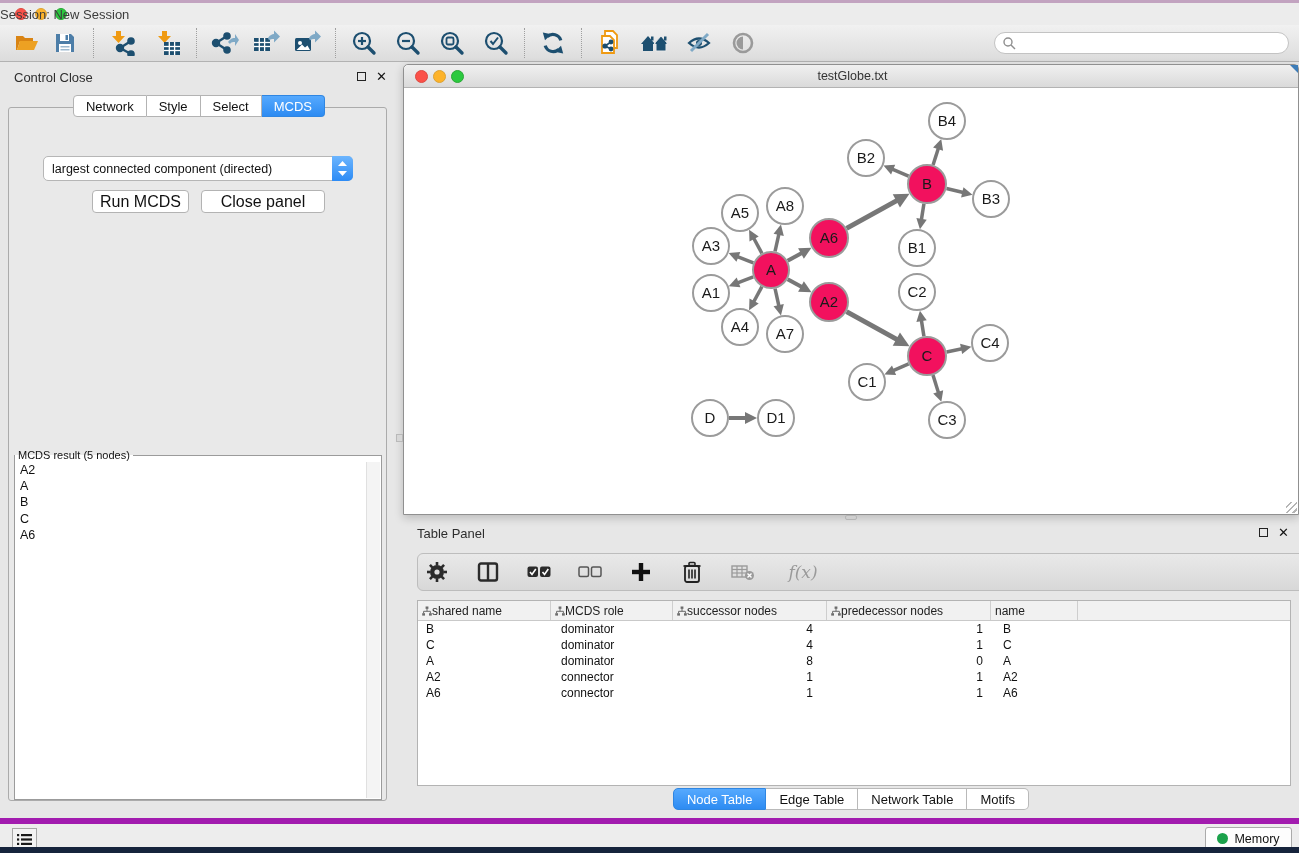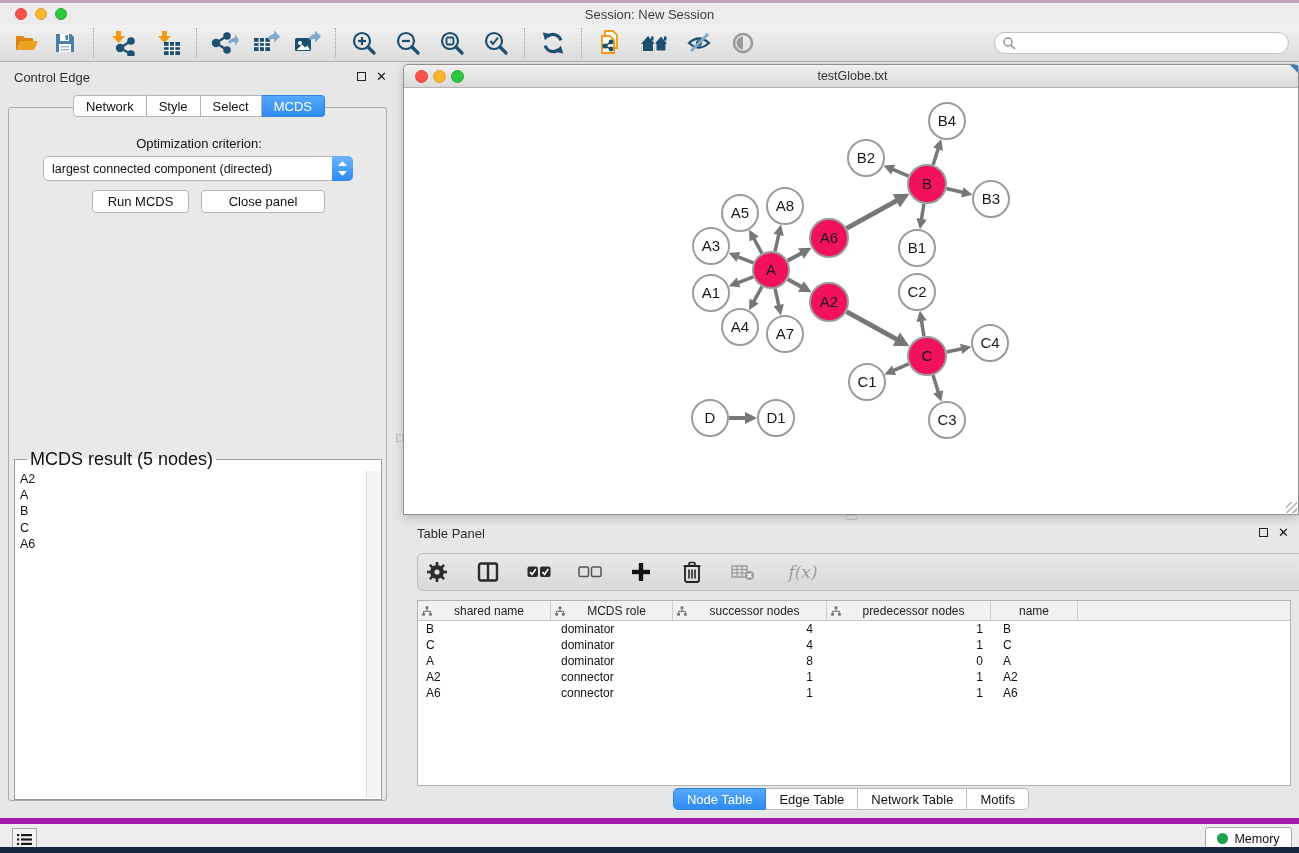--- a/index.html
+++ b/index.html
@@ -7,21 +7,21 @@
 #desktop { position:relative; width:1299px; height:853px; background:#e7e7e7; }
 .top-strip { position:absolute; left:0; top:0; width:100%; height:3px; background:#c2a3c0; }
 .bottom-strip { position:absolute; left:0; top:847px; width:100%; height:6px; background:#16243c; }
 
 .titlebar { position:absolute; left:0; top:3px; width:100%; height:22px; background:#ececec; }
 .lights { position:absolute; left:15px; top:5px; display:flex; gap:8px; }
 .light { width:12px; height:12px; border-radius:50%; }
 .light.red { background:#fb5149; border:1px solid #dd4a42; }
 .light.amber { background:#fdb32a; border:1px solid #dba234; }
 .light.green { background:#2bc93f; border:1px solid #2aa836; }
-.win-title { position:absolute; left:0; right:0; top:4px; text-align:center; font-size:13px; color:#3c3c3c; }
+.win-title { position:absolute; left:0; right:0; top:4px; text-align:left; font-size:13px; color:#3c3c3c; }
 
 .toolbar { position:absolute; left:0; top:25px; width:100%; height:37px; background:linear-gradient(#f1f1f1,#dcdcdc); border-bottom:1px solid #b2b2b2; display:flex; align-items:center; padding-left:13px; }
 .tb-group { display:flex; align-items:center; }
 .tb-btn { width:28px; height:30px; display:flex; align-items:center; justify-content:center; flex:none; }
 .tb-sep { width:1px; height:30px; border-left:1px dotted #9f9f9f; margin:0 14px; flex:none; }
 .search-box { position:absolute; right:10px; top:7px; width:295px; height:22px; background:#fff; border:1px solid #c3c3c3; border-radius:11px; display:flex; align-items:center; padding-left:7px; }
 .search-box input { border:none; outline:none; flex:1; font-size:12px; background:transparent; }
 
 .statusbar { position:absolute; left:0; top:818px; width:100%; height:29px; background:#ededed; border-top:6px solid #a21caf; }
 .list-btn { position:absolute; left:12px; top:4px; width:25px; height:22px; background:#f3f3f3; border:1px solid #a8a8a8; display:flex; align-items:center; justify-content:center; }
@@ -38,25 +38,25 @@
 .cp-tabs { position:absolute; left:0; right:0; top:31px; display:flex; justify-content:center; z-index:3; }
 .cp-tab { height:22px; background:#fff; border:1px solid #b3b3b3; border-left:none; font-size:13px; color:#111; display:flex; align-items:center; justify-content:center; padding:0 12px; }
 .cp-tab:first-child { border-left:1px solid #b3b3b3; border-radius:4px 0 0 4px; }
 .cp-tab:last-child { border-radius:0 4px 4px 0; }
 .cp-tab.active { background:linear-gradient(#56a9fe,#2d8bf2); border-color:#2f86e2; color:#fff; }
 .opt-label { position:absolute; left:0; right:0; top:72px; text-align:center; font-size:13px; color:#111; }
 .dropdown { position:absolute; left:38px; top:92px; width:310px; height:25px; background:#fff; border:1px solid #b6b6b6; border-radius:5px; display:flex; align-items:center; }
 .dropdown-text { flex:1; font-size:12.5px; color:#111; padding-left:8px; }
 .dropdown-stepper { width:21px; height:25px; margin-right:-1px; background:linear-gradient(#6cb5fe,#2c8bf5); border-radius:0 5px 5px 0; position:relative; }
 .dropdown-stepper svg { position:absolute; left:4px; top:4px; }
-.cp-btn { position:absolute; top:126px; height:23px; background:#fff; border:1px solid #b3b3b3; border-radius:4px; font-size:13px; color:#111; display:flex; align-items:center; justify-content:center; }
+.cp-btn { position:absolute; top:126px; height:23px; background:#fff; border:1px solid #b3b3b3; border-radius:4px; font-size:16px; color:#111; display:flex; align-items:center; justify-content:center; }
 .run-btn { left:87px; width:97px; }
 .closep-btn { left:196px; width:124px; }
 fieldset.result { position:absolute; left:9px; top:385px; width:368px; height:351px; background:#fff; border:1px solid #9b9b9b; }
-fieldset.result legend { font-size:18px; color:#111; margin-left:12px; padding:0 3px; }
+fieldset.result legend { font-size:11px; color:#111; margin-left:0; padding:0 3px; }
 .result-list { font-size:12.5px; color:#111; line-height:16.2px; padding-left:5px; padding-top:1px; }
 .result-scroll { position:absolute; right:1px; top:1px; bottom:1px; width:14px; background:#f4f4f4; border-left:1px solid #e0e0e0; }
 
 .net-window { position:absolute; left:403px; top:64px; width:896px; height:451px; border:1px solid #909090; border-radius:5px 5px 0 0; box-shadow:0 3px 10px rgba(0,0,0,0.2); background:#fff; }
 .net-titlebar { position:absolute; left:0; top:0; right:0; height:23px; background:linear-gradient(#f0f0f0,#dadada); border-bottom:1px solid #b3b3b3; border-radius:5px 5px 0 0; }
 .net-lights { position:absolute; left:11px; top:5px; display:flex; gap:5px; }
 .net-light { width:13px; height:13px; border-radius:50%; }
 .net-title { position:absolute; left:3px; right:0; top:4px; text-align:center; font-size:12.5px; color:#333; }
 .net-canvas { position:absolute; left:0; top:24px; right:0; bottom:0; background:#fff; }
 .corner-tri { position:absolute; right:0; top:0; width:0; height:0; border-top:8px solid #3c7cb8; border-left:8px solid transparent; }
@@ -65,21 +65,21 @@
 .v-split-handle { position:absolute; left:396px; top:434px; width:7px; height:8px; background:#d7d7d7; border:1px solid #b9b9b9; }
 
 .table-panel { position:absolute; left:403px; top:520px; width:896px; height:298px; }
 .tp-header { position:relative; height:24px; }
 .tp-toolbar { position:absolute; left:14px; top:33px; width:1008px; height:38px; background:linear-gradient(#e9e9e9,#d8d8d8); border:1px solid #bdbdbd; border-radius:6px; display:flex; align-items:center; padding-left:6px; gap:25px; }
 .tp-icon { width:26px; height:26px; display:flex; align-items:center; justify-content:center; }
 .fx-label { font-family:"DejaVu Serif","Liberation Serif",serif; font-style:italic; font-size:17px; color:#9a9a9a; }
 .data-table { position:absolute; left:14px; top:80px; width:874px; height:186px; background:#fff; border:1px solid #b3b3b3; }
 .thead { display:grid; grid-template-columns:133px 122px 154px 164px 87px 1fr; height:20px; background:#f1f1f1; border-bottom:1px solid #c9c9c9; }
 .th { display:flex; align-items:center; font-size:12px; color:#222; border-right:1px solid #cecece; padding:0 4px; position:relative; }
-.th .th-label { flex:1; text-align:center; }
+.th .th-label { flex:1; }
 .trow { display:grid; grid-template-columns:133px 122px 154px 164px 87px 1fr; height:16px; font-size:12px; color:#111; }
 .td { display:flex; align-items:center; }
 .td.c0 { padding-left:8px; }
 .td.c1 { padding-left:10px; }
 .td.c2 { justify-content:flex-end; padding-right:14px; }
 .td.c3 { justify-content:flex-end; padding-right:8px; }
 .td.c4 { padding-left:12px; }
 .tp-tabs { position:absolute; left:0; right:0; top:268px; display:flex; justify-content:center; }
 .tp-tab { height:22px; background:#fff; border:1px solid #b9b9b9; border-left:none; font-size:13px; color:#111; display:flex; align-items:center; padding:0 13px;text-align:center; }
 .tp-tab:first-child { border-left:1px solid #b9b9b9; border-radius:5px 0 0 5px; }
@@ -265,34 +265,33 @@
       <svg width="14" height="14" viewBox="0 0 14 14">
         <circle cx="6" cy="6" r="4" fill="none" stroke="#8e8e8e" stroke-width="1.4"></circle>
         <line x1="9" y1="9" x2="13" y2="13" stroke="#8e8e8e" stroke-width="1.4"></line>
       </svg>
       <input type="text" value="" style="">
     </div>
   </div>
 
   <div class="control-panel">
     <div class="cp-header">
-      <span class="panel-title">Control Edge</span>
+      <span class="panel-title">Control Close</span>
       <span class="panel-icons">
         <span class="float-icon"></span>
         <span class="close-icon">✕</span>
       </span>
     </div>
     <div class="cp-box"></div>
     <div class="cp-tabs">
       <div class="cp-tab">Network</div>
       <div class="cp-tab">Style</div>
       <div class="cp-tab">Select</div>
       <div class="cp-tab active">MCDS</div>
     </div>
-    <div class="opt-label">Optimization criterion:</div>
     <div class="dropdown">
       <span class="dropdown-text">largest connected component (directed)</span>
       <span class="dropdown-stepper">
         <svg width="13" height="17" viewBox="0 0 13 17">
           <polygon points="6.5,1 11,6 2,6" fill="#fff"></polygon>
           <polygon points="6.5,16 11,11 2,11" fill="#fff"></polygon>
         </svg>
       </span>
     </div>
     <div class="cp-btn run-btn">Run MCDS</div>

